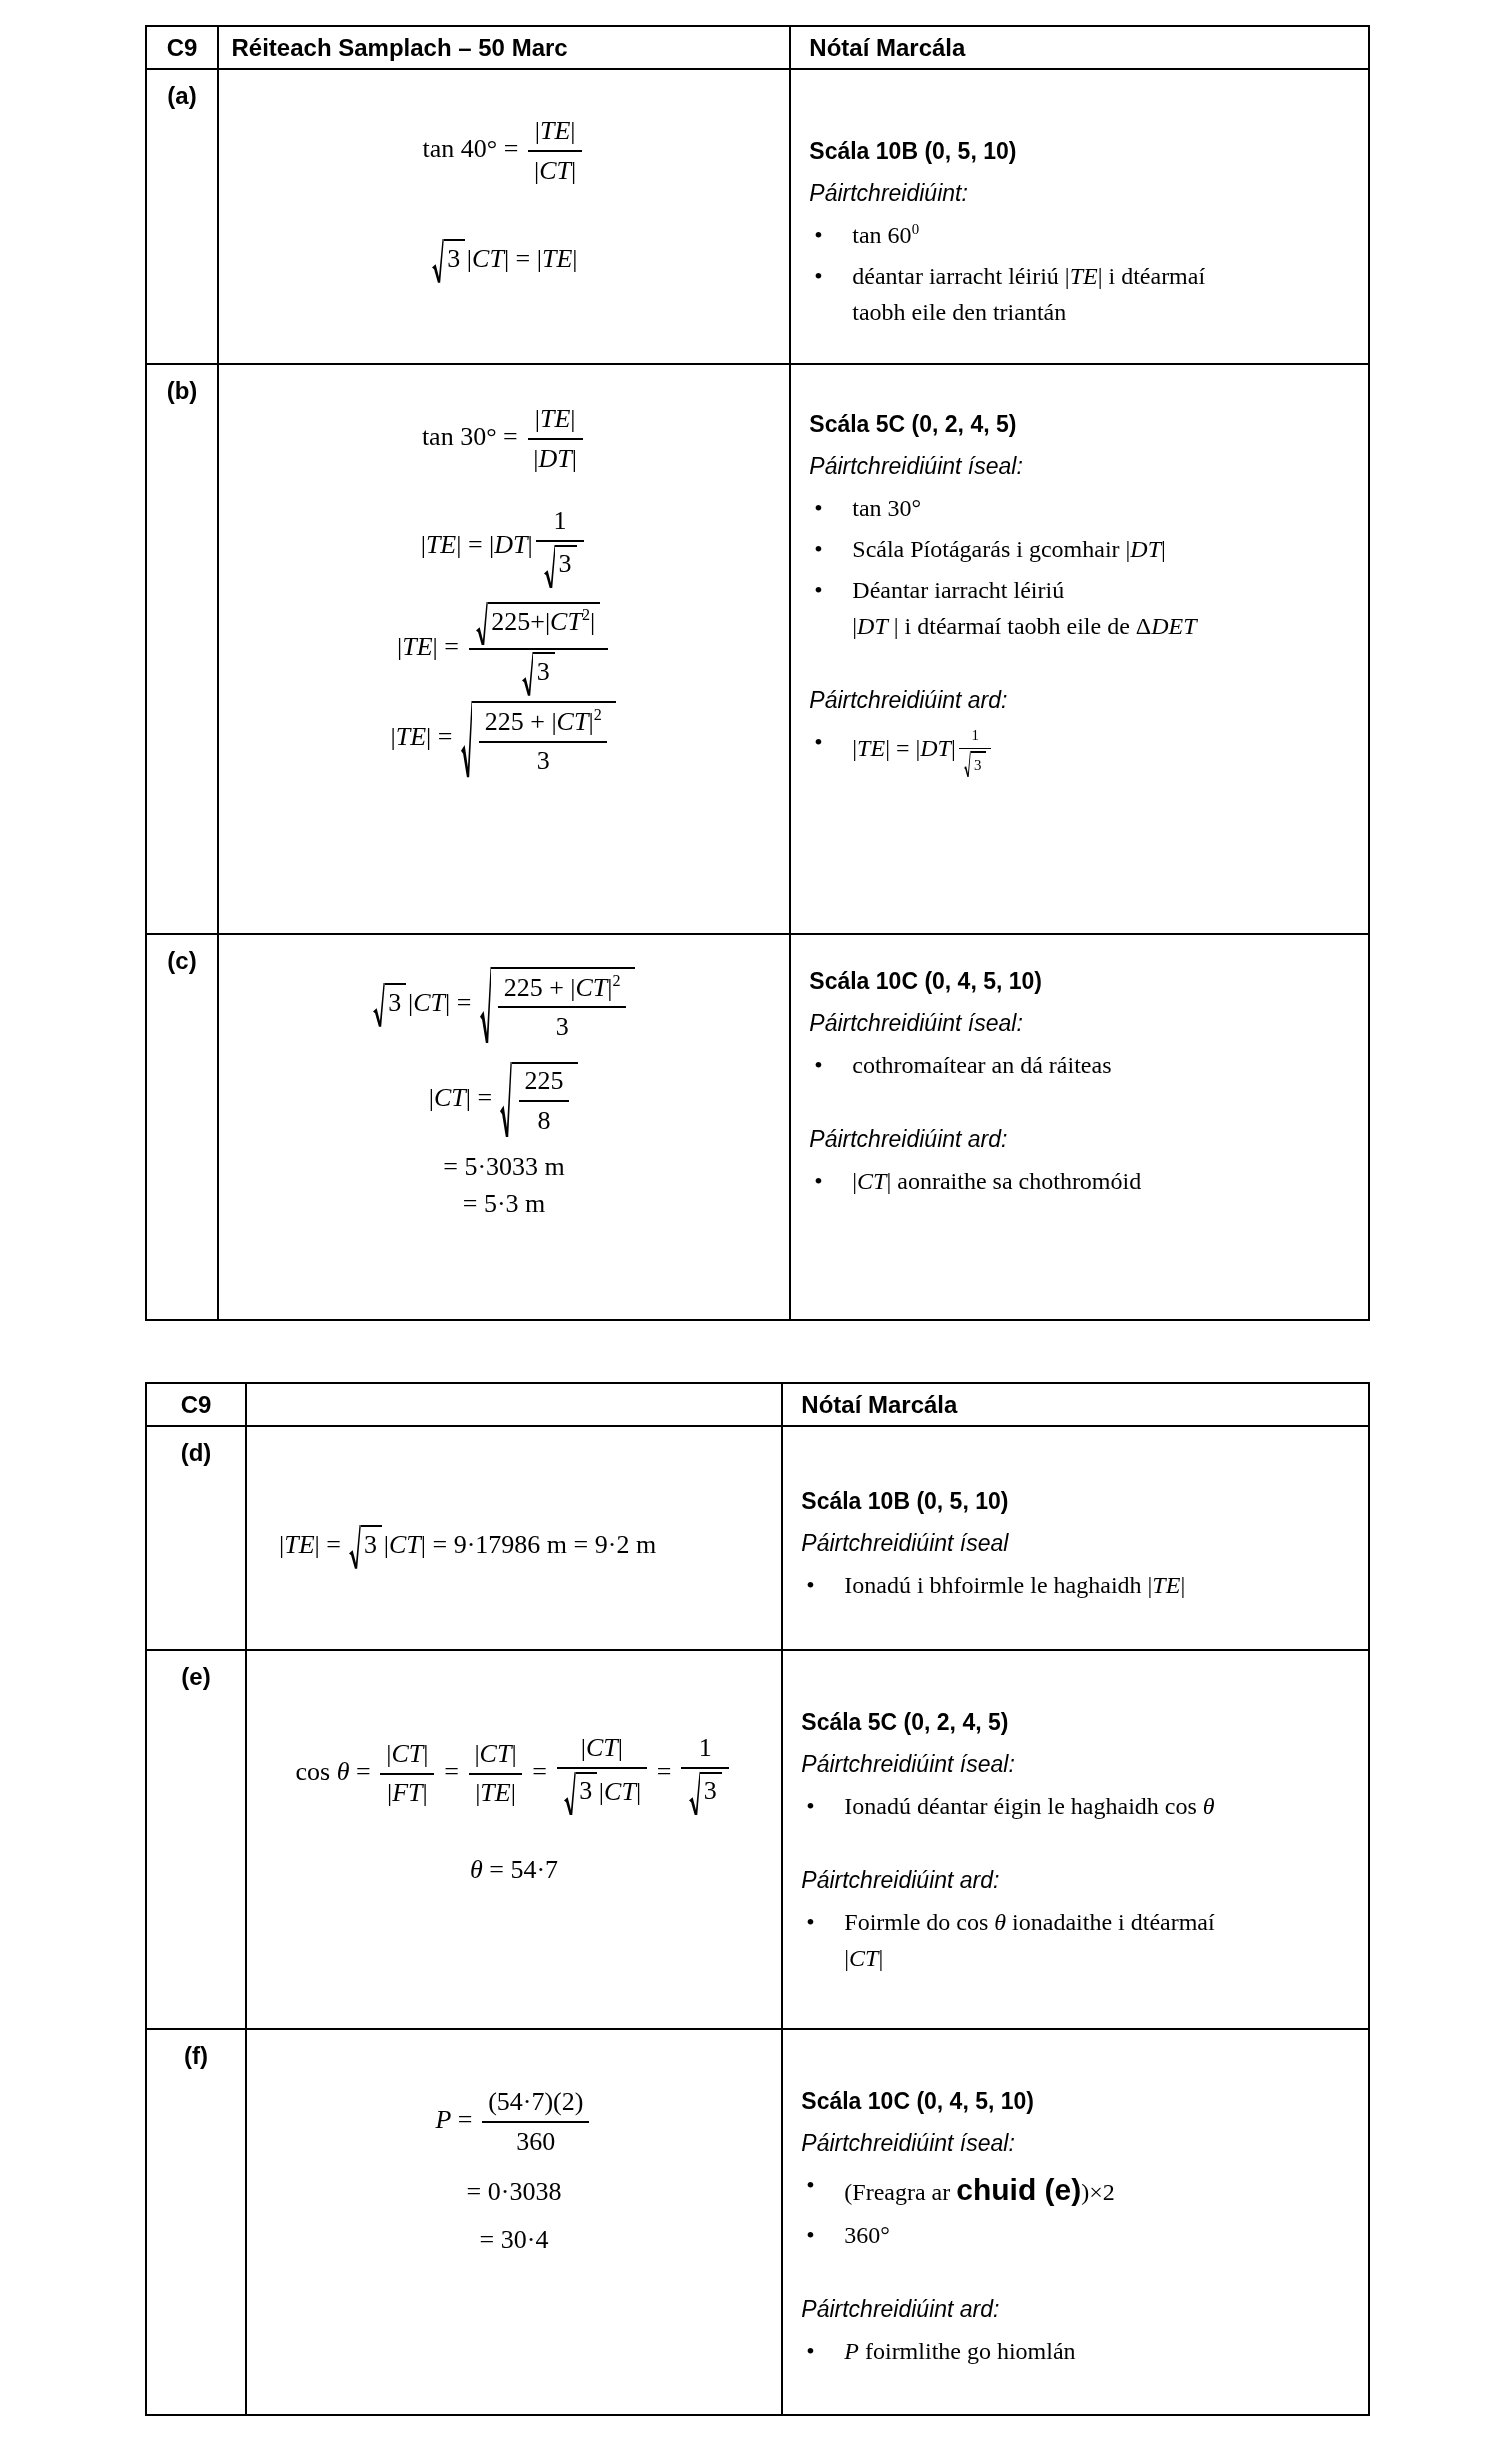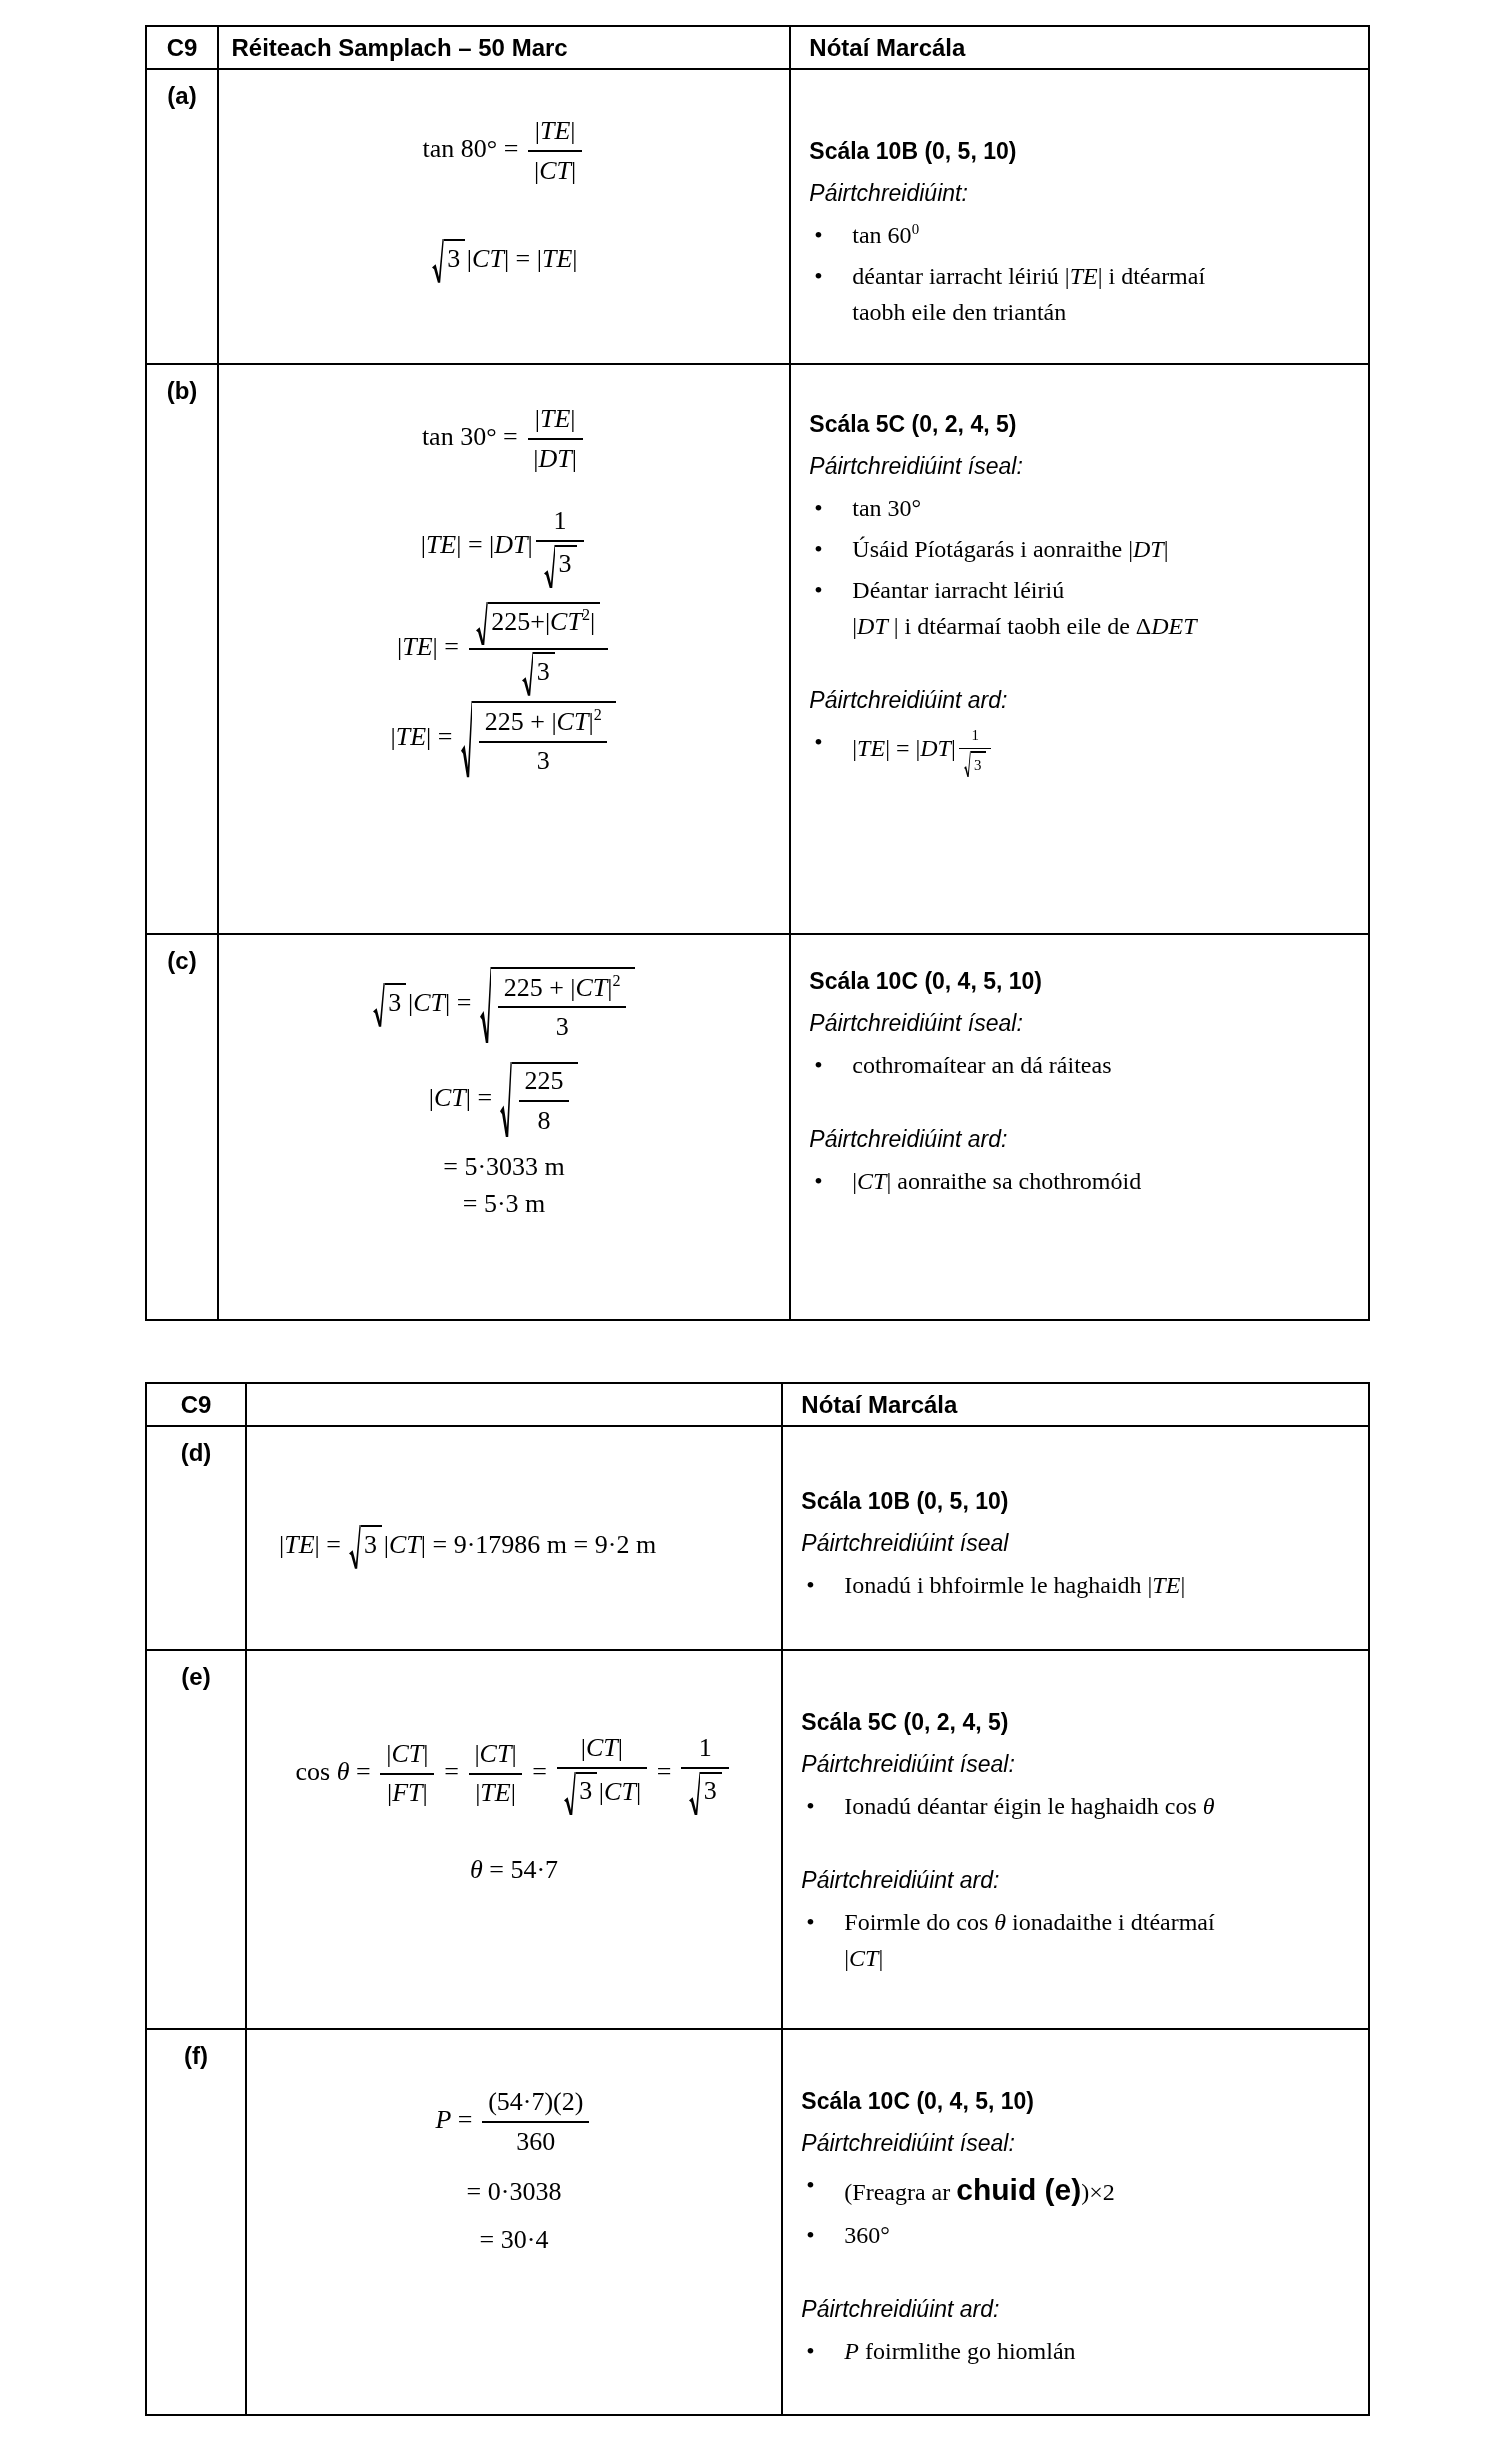--- a/index.html
+++ b/index.html
@@ -73,21 +73,21 @@
       </colgroup>
     <tbody>
         <tr class="hdr">
       <td class="code">C9</td>
       <td class="sol-h">Réiteach Samplach – 50 Marc</td>
       <td class="not-h">Nótaí Marcála</td>
     </tr>
     <tr class="r-a">
       <td class="lbl">(a)</td>
       <td class="fcell fa">
-            <div class="formula"><span class="mt">tan 80° = </span><span class="frac"><span class="num"><span class="mt">|</span><span class="mi">TE</span><span class="mt">|</span></span><span class="den"><span class="mt">|</span><span class="mi">CT</span><span class="mt">|</span></span></span></div>
+            <div class="formula"><span class="mt">tan 40° = </span><span class="frac"><span class="num"><span class="mt">|</span><span class="mi">TE</span><span class="mt">|</span></span><span class="den"><span class="mt">|</span><span class="mi">CT</span><span class="mt">|</span></span></span></div>
             <div class="formula"><span class="sqrt">
                 <svg class="surd" viewBox="0 0 16 60" preserveAspectRatio="none">
                   <path d="M0 39 L5 34.5 L9.5 52 L14.4 0 L16 0 L16 2.6 L11.2 60 L8.1 60 L2.9 41.5 Z"></path>
                 </svg>
                 <span class="rad"><span class="mt">3</span></span>
               </span><span class="mt">|</span><span class="mi">CT</span><span class="mt">| = |</span><span class="mi">TE</span><span class="mt">|</span></div>
           </td>
       <td class="ncell na">
             <div class="nscale">Scála 10B (0, 5, 10)</div>
             <div class="ncred">Páirtchreidiúint:</div>
@@ -131,21 +131,21 @@
           </td>
       <td class="ncell nb">
             <div class="nscale">Scála 5C (0, 2, 4, 5)</div>
             <div class="ncred">Páirtchreidiúint íseal:</div>
             <div class="nbullet">
               <span class="dot">•</span>
               <span class="btxt"><span class="ns">tan 30°</span></span>
             </div>
             <div class="nbullet">
               <span class="dot">•</span>
-              <span class="btxt"><span class="ns">Úsáid Píotágarás i aonraithe </span><span class="imath"><span class="mt">|</span><span class="mi">DT</span><span class="mt">|</span></span></span>
+              <span class="btxt"><span class="ns">Scála Píotágarás i gcomhair </span><span class="imath"><span class="mt">|</span><span class="mi">DT</span><span class="mt">|</span></span></span>
             </div>
             <div class="nbullet">
               <span class="dot">•</span>
               <span class="btxt"><span class="ns">Déantar iarracht léiriú</span><br><span class="imath"><span class="mt">|</span><span class="mi">DT</span><span class="mt"> |</span></span><span class="ns"> i dtéarmaí taobh eile de </span><span class="imath"><span class="mt">Δ</span><span class="mi">DET</span></span></span>
             </div>
             <div class="ngap"></div>
             <div class="ncred">Páirtchreidiúint ard:</div>
             <div class="nbullet">
               <span class="dot">•</span>
               <span class="btxt"><span class="imath"><span class="mt">|</span><span class="mi">TE</span><span class="mt">| = |</span><span class="mi">DT</span><span class="mt">|</span><span class="frac"><span class="num"><span class="mt">1</span></span><span class="den"><span class="sqrt">

